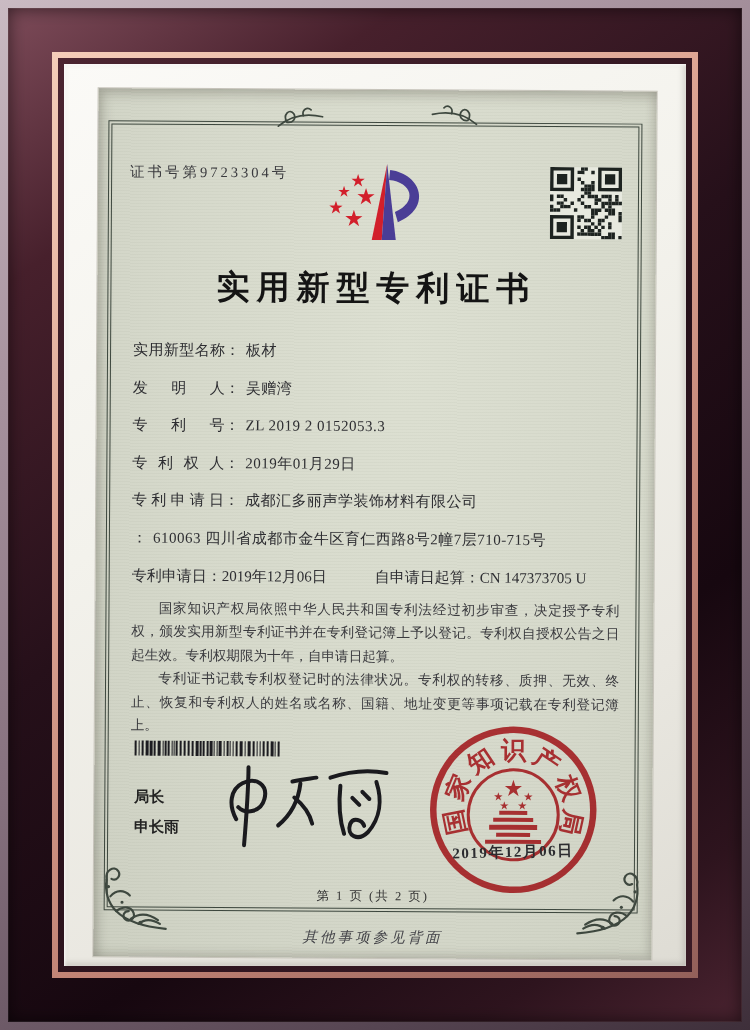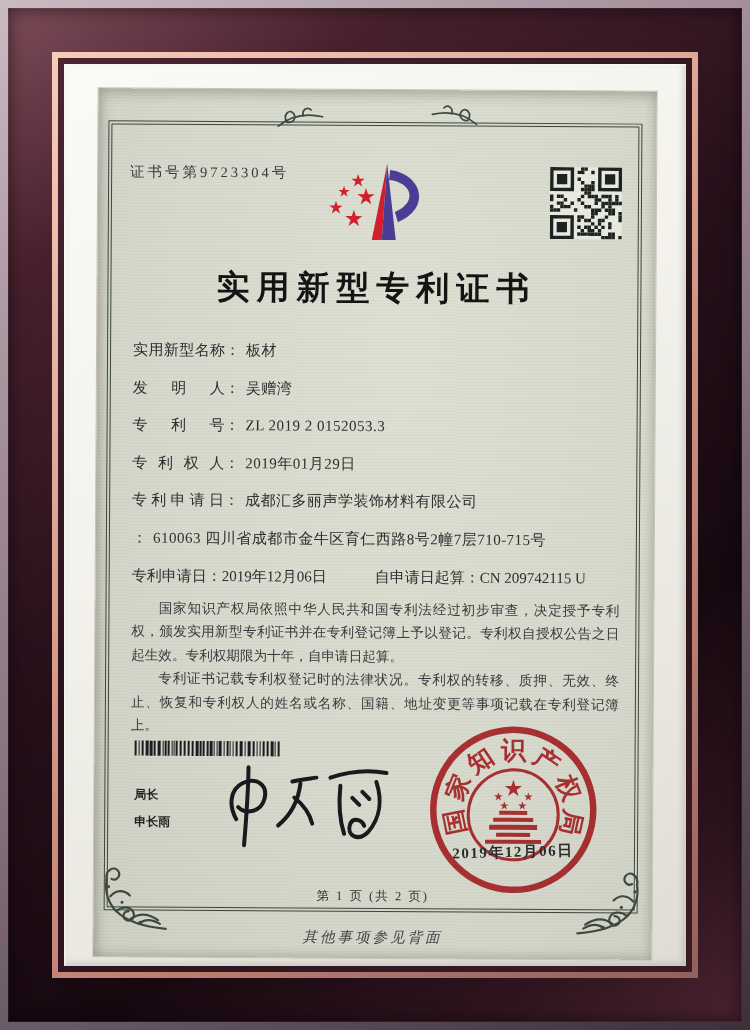--- a/index.html
+++ b/index.html
@@ -56,21 +56,21 @@
   .grant .pair+.pair{margin-left:48px;}
 
   .paras{position:absolute;left:36px;top:508px;width:488px;font-size:13.6px;line-height:1.72;
      color:#3a3a3e;text-align:justify;}
   .paras p{margin:0;text-indent:2em;}
 
   .barcode{position:absolute;left:40px;top:652px;width:164px;height:15px;display:flex;align-items:stretch;}
   .barcode i{display:block;background:#1c1c20;margin-right:1px;}
 
   .signer{position:absolute;left:40px;top:700px;font-family:"Liberation Sans","DejaVu Sans",sans-serif;
-     font-weight:700;font-size:12px;color:#222;line-height:1;}
+     font-weight:700;font-size:15px;color:#222;line-height:1;}
   .signer .t1{margin-bottom:15px;}
   .signature{position:absolute;left:112px;top:668px;width:200px;height:108px;}
 
   .seal{position:absolute;left:330px;top:628px;width:178px;height:182px;}
   .seal svg{mix-blend-mode:multiply;opacity:.92;}
   .seal-date{position:absolute;left:-8px;top:124px;width:194px;text-align:center;
      font-size:15px;font-weight:600;letter-spacing:1.5px;color:#2c2c30;transform:rotate(-2deg);}
 
   .page-note{position:absolute;left:0;top:798px;width:100%;text-align:center;
      font-size:12.5px;letter-spacing:2px;color:#333;}
@@ -305,21 +305,21 @@
       </div>
       <div class="frow">
           <span class="colon">：</span>
         <span class="val">610063 四川省成都市金牛区育仁西路8号2幢7层710-715号</span>
       </div>
       <div class="grant">
         <span class="pair">
           <span>专利申请日</span><span>：</span><span>2019年12月06日</span>
         </span>
         <span class="pair">
-          <span>自申请日起算</span><span>：</span><span>CN 209742115 U</span>
+          <span>自申请日起算</span><span>：</span><span>CN 147373705 U</span>
         </span>
       </div>
     </div>
 
     <div class="paras">
       <p>国家知识产权局依照中华人民共和国专利法经过初步审查，决定授予专利权，颁发实用新型专利证书并在专利登记簿上予以登记。专利权自授权公告之日起生效。专利权期限为十年，自申请日起算。</p>
       <p>专利证书记载专利权登记时的法律状况。专利权的转移、质押、无效、终止、恢复和专利权人的姓名或名称、国籍、地址变更等事项记载在专利登记簿上。</p>
     </div>
 
     <div class="barcode">

